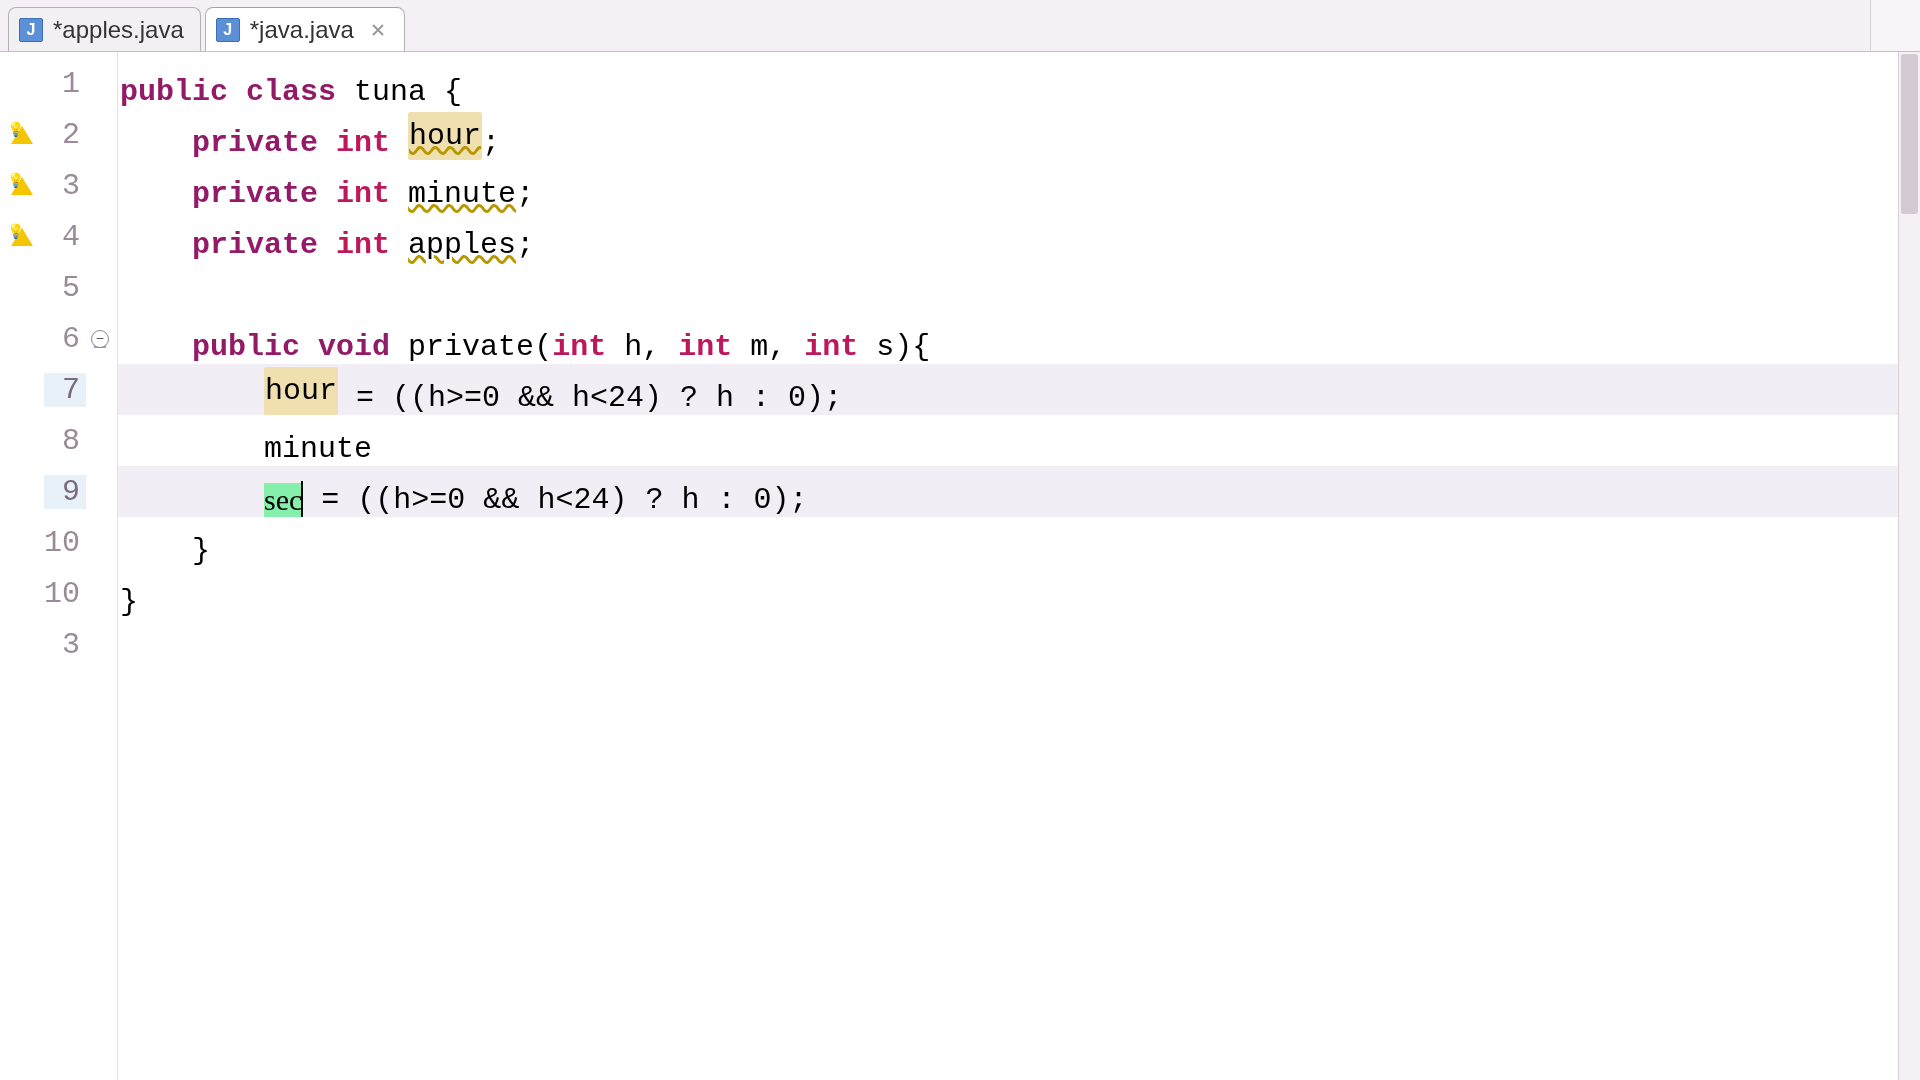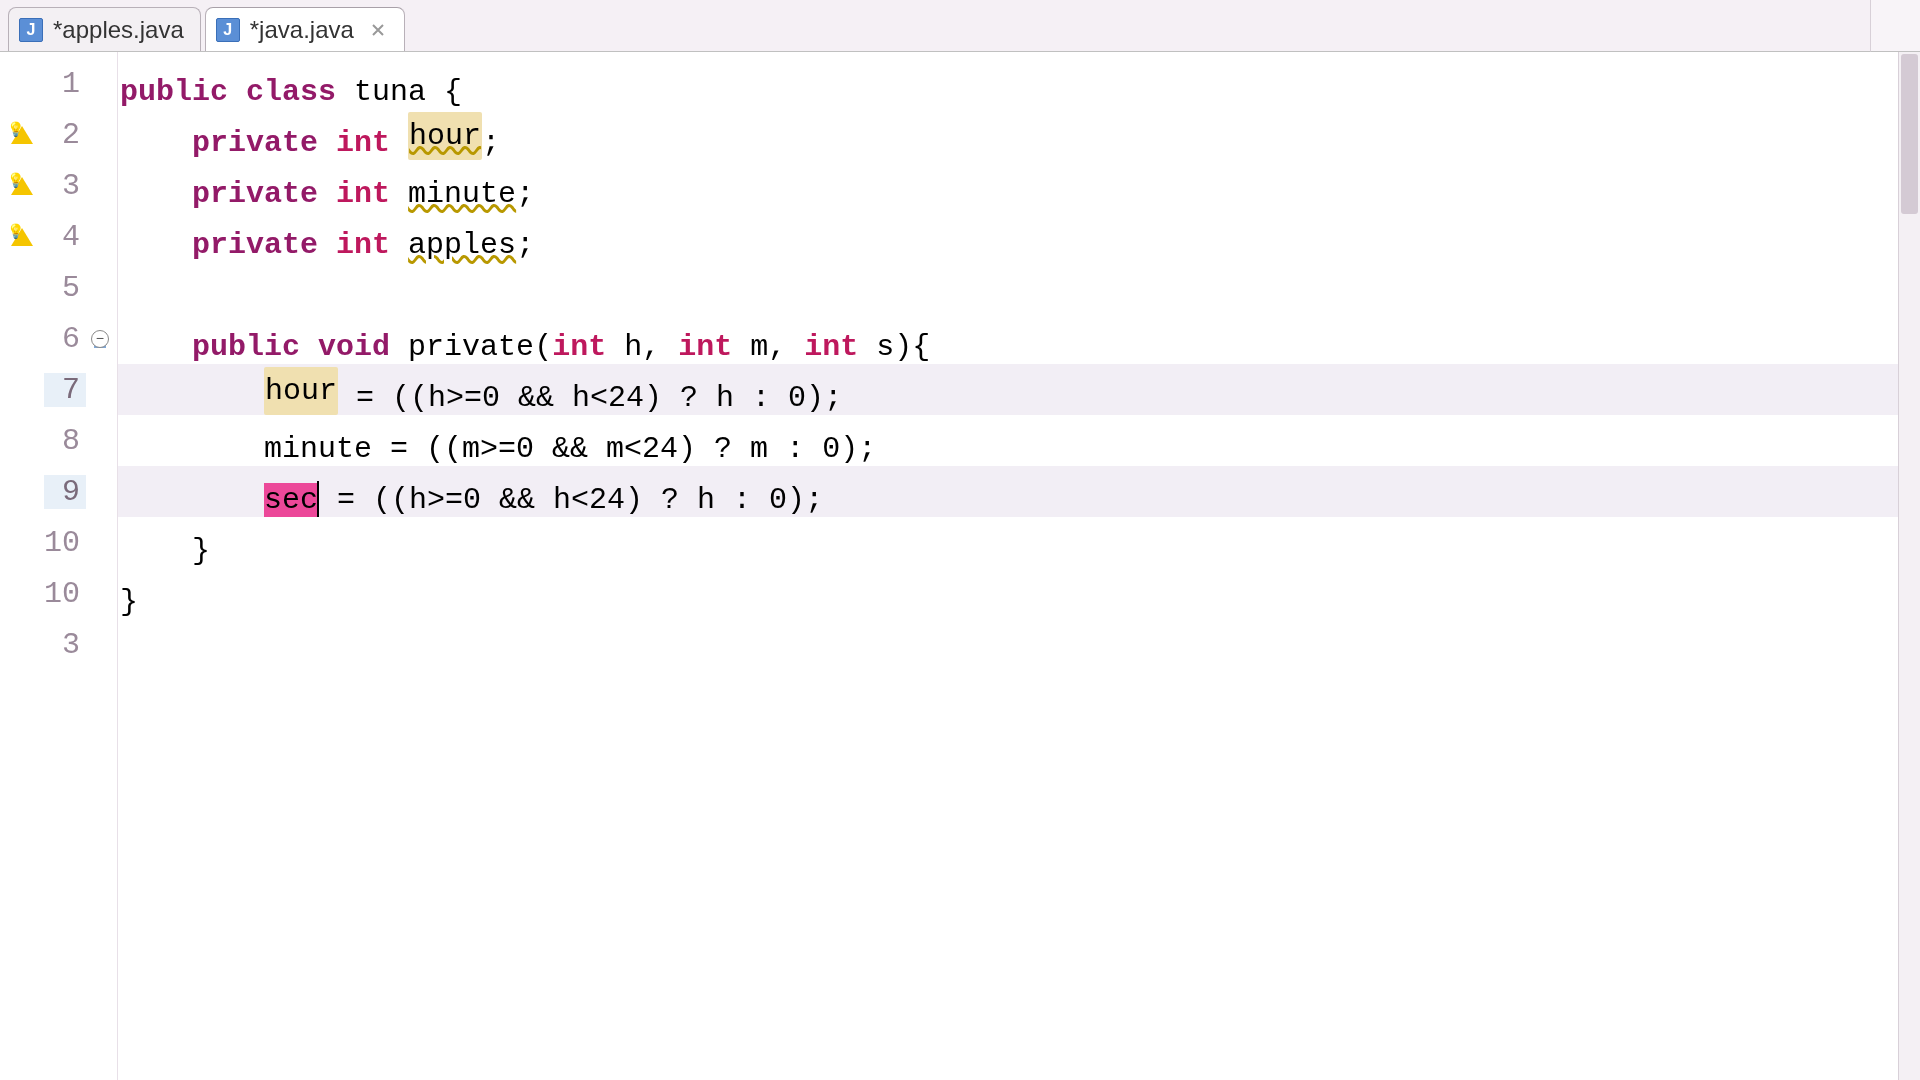--- a/index.html
+++ b/index.html
@@ -187,21 +187,22 @@
       background: #f0e0b0;
       border-radius: 2px;
       padding: 7px 1px;
     }
     .wavy {
       text-decoration: underline;
       text-decoration-style: wavy;
       text-decoration-color: #b89800;
     }
     .err-hl {
-      background: #ec4899;
+      background: #86efac;
+      font-family: Liberation Serif, serif;
     }
     .caret {
       display: inline-block;
       width: 2px;
       height: 36px;
       background: #000;
       vertical-align: middle;
       margin-left: -1px;
     }
     .right-scrollbar {
@@ -336,21 +337,21 @@
   </div>
 
   <div class="code-area">
     <div class="code-line"><span class="kw">public</span><span> </span><span class="kw">class</span><span> </span><span class="plain">tuna</span><span class="plain"> {</span></div>
     <div class="code-line"><span>    </span><span class="kw">private</span><span> </span><span class="typ">int</span><span> </span><span class="plain wavy field-hl">hour</span><span class="plain">;</span></div>
     <div class="code-line"><span>    </span><span class="kw">private</span><span> </span><span class="typ">int</span><span> </span><span class="plain wavy">minute</span><span class="plain">;</span></div>
     <div class="code-line"><span>    </span><span class="kw">private</span><span> </span><span class="typ">int</span><span> </span><span class="plain wavy">apples</span><span class="plain">;</span></div>
     <div class="code-line"></div>
     <div class="code-line"><span>    </span><span class="kw">public</span><span> </span><span class="kw">void</span><span> </span><span class="plain">private</span><span class="plain">(</span><span class="typ">int</span><span class="plain"> h, </span><span class="typ">int</span><span class="plain"> m, </span><span class="typ">int</span><span class="plain"> s){</span></div>
     <div class="code-line hl-line"><span>        </span><span class="plain field-hl">hour</span><span class="plain"> = ((h&gt;=0 &amp;&amp; h&lt;24) ? h : 0);</span></div>
-    <div class="code-line"><span>        </span><span class="plain">minute</span><span class="plain"> = ((m&gt;=0 &amp;&amp; m&lt;24) ? m : 0);</span></div>
+    <div class="code-line"><span>        </span><span class="plain">minute</span></div>
     <div class="code-line hl-line"><span>        </span><span class="plain err-hl">sec</span><span class="caret"></span><span class="plain"> = ((h&gt;=0 &amp;&amp; h&lt;24) ? h : 0);</span></div>
     <div class="code-line"><span>    </span><span class="plain">}</span></div>
     <div class="code-line"><span class="plain">}</span></div>
     <div class="code-line"></div>
   </div>
 </div>
 
 <div class="right-scrollbar">
   <div class="scroll-thumb"></div>
 </div>

